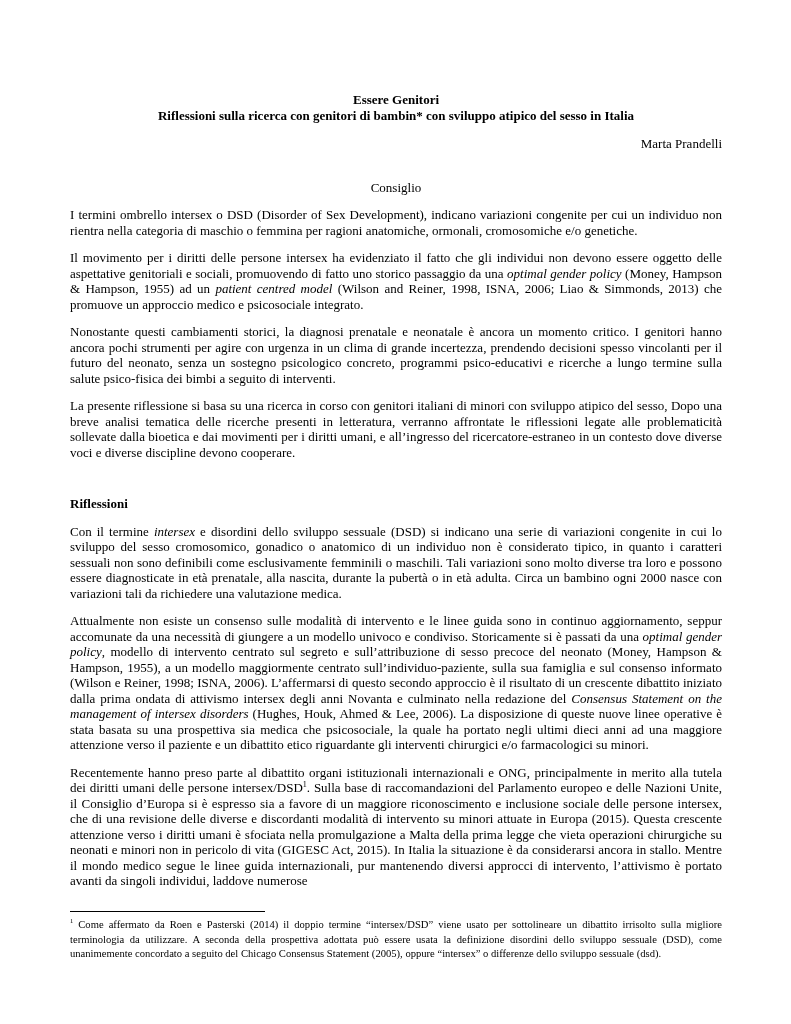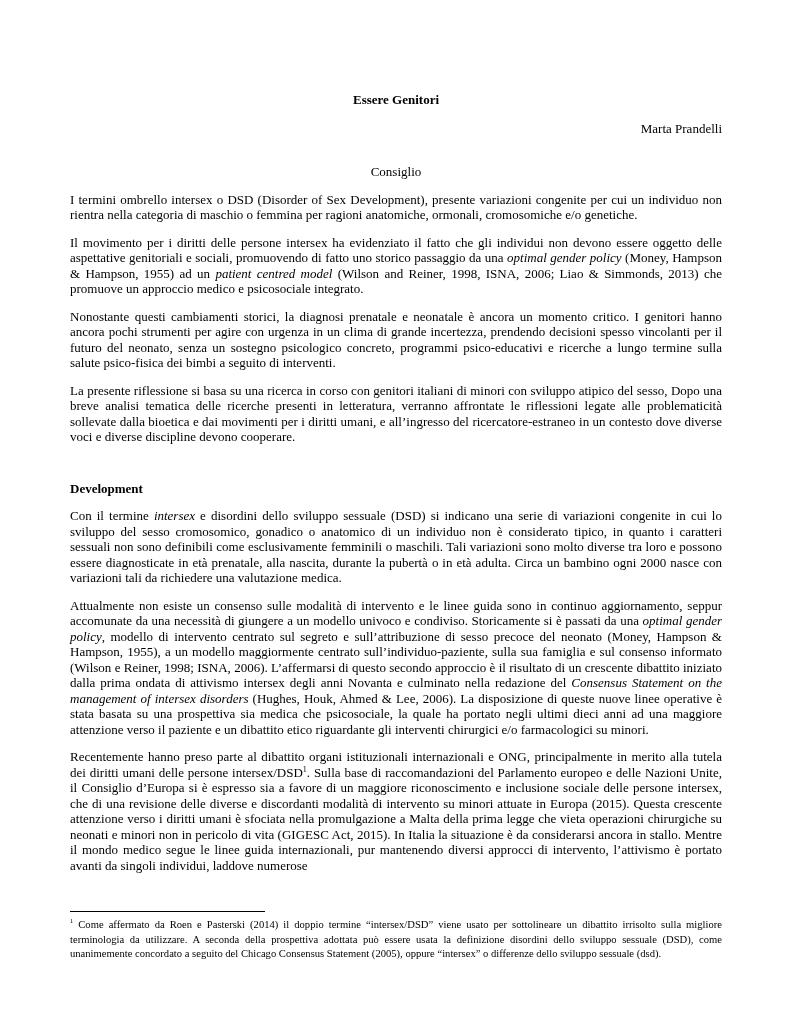--- a/index.html
+++ b/index.html
@@ -70,34 +70,35 @@
     text-align: justify;
   }
 </style>
 </head>
 <body>
 
 <div class="page">
 
   <div class="doc-title">
     <div>Essere Genitori</div>
+    <div>Riflessioni sulla ricerca con genitori di bambin* con sviluppo atipico del sesso in Italia</div>
   </div>
 
   <p class="author">Marta Prandelli</p>
 
   <p class="section-label-center">Consiglio</p>
 
   <div>
-    <p class="body-par">I termini ombrello intersex o DSD (Disorder of Sex Development), presente variazioni congenite per cui un individuo non rientra nella categoria di maschio o femmina per ragioni anatomiche, ormonali, cromosomiche e/o genetiche.</p>
+    <p class="body-par">I termini ombrello intersex o DSD (Disorder of Sex Development), indicano variazioni congenite per cui un individuo non rientra nella categoria di maschio o femmina per ragioni anatomiche, ormonali, cromosomiche e/o genetiche.</p>
     <p class="body-par">Il movimento per i diritti delle persone intersex ha evidenziato il fatto che gli individui non devono essere oggetto delle aspettative genitoriali e sociali, promuovendo di fatto uno storico passaggio da una <em>optimal gender policy</em> (Money, Hampson &amp; Hampson, 1955) ad un <em>patient centred model</em> (Wilson and Reiner, 1998, ISNA, 2006; Liao &amp; Simmonds, 2013) che promuove un approccio medico e psicosociale integrato.</p>
     <p class="body-par">Nonostante questi cambiamenti storici, la diagnosi prenatale e neonatale è ancora un momento critico. I genitori hanno ancora pochi strumenti per agire con urgenza in un clima di grande incertezza, prendendo decisioni spesso vincolanti per il futuro del neonato, senza un sostegno psicologico concreto, programmi psico-educativi e ricerche a lungo termine sulla salute psico-fisica dei bimbi a seguito di interventi.</p>
     <p class="body-par">La presente riflessione si basa su una ricerca in corso con genitori italiani di minori con sviluppo atipico del sesso, Dopo una breve analisi tematica delle ricerche presenti in letteratura, verranno affrontate le riflessioni legate alle problematicità sollevate dalla bioetica e dai movimenti per i diritti umani, e all’ingresso del ricercatore-estraneo in un contesto dove diverse voci e diverse discipline devono cooperare.</p>
   </div>
 
-  <h2 class="section-heading">Development</h2>
+  <h2 class="section-heading">Riflessioni</h2>
 
   <div>
     <p class="body-par">Con il termine <em>intersex</em> e disordini dello sviluppo sessuale (DSD) si indicano una serie di variazioni congenite in cui lo sviluppo del sesso cromosomico, gonadico o anatomico di un individuo non è considerato tipico, in quanto i caratteri sessuali non sono definibili come esclusivamente femminili o maschili. Tali variazioni sono molto diverse tra loro e possono essere diagnosticate in età prenatale, alla nascita, durante la pubertà o in età adulta. Circa un bambino ogni 2000 nasce con variazioni tali da richiedere una valutazione medica.</p>
     <p class="body-par">Attualmente non esiste un consenso sulle modalità di intervento e le linee guida sono in continuo aggiornamento, seppur accomunate da una necessità di giungere a un modello univoco e condiviso. Storicamente si è passati da una <em>optimal gender policy</em>, modello di intervento centrato sul segreto e sull’attribuzione di sesso precoce del neonato (Money, Hampson &amp; Hampson, 1955), a un modello maggiormente centrato sull’individuo-paziente, sulla sua famiglia e sul consenso informato (Wilson e Reiner, 1998; ISNA, 2006). L’affermarsi di questo secondo approccio è il risultato di un crescente dibattito iniziato dalla prima ondata di attivismo intersex degli anni Novanta e culminato nella redazione del <em>Consensus Statement on the management of intersex disorders</em> (Hughes, Houk, Ahmed &amp; Lee, 2006). La disposizione di queste nuove linee operative è stata basata su una prospettiva sia medica che psicosociale, la quale ha portato negli ultimi dieci anni ad una maggiore attenzione verso il paziente e un dibattito etico riguardante gli interventi chirurgici e/o farmacologici su minori.</p>
     <p class="body-par">Recentemente hanno preso parte al dibattito organi istituzionali internazionali e ONG, principalmente in merito alla tutela dei diritti umani delle persone intersex/DSD<sup>1</sup>. Sulla base di raccomandazioni del Parlamento europeo e delle Nazioni Unite, il Consiglio d’Europa si è espresso sia a favore di un maggiore riconoscimento e inclusione sociale delle persone intersex, che di una revisione delle diverse e discordanti modalità di intervento su minori attuate in Europa (2015). Questa crescente attenzione verso i diritti umani è sfociata nella promulgazione a Malta della prima legge che vieta operazioni chirurgiche su neonati e minori non in pericolo di vita (GIGESC Act, 2015). In Italia la situazione è da considerarsi ancora in stallo. Mentre il mondo medico segue le linee guida internazionali, pur mantenendo diversi approcci di intervento, l’attivismo è portato avanti da singoli individui, laddove numerose</p>
   </div>
 
   <div class="footnote-area">
     <div class="footnote-rule"></div>
     <p class="footnote-text"><sup>1</sup> Come affermato da Roen e Pasterski (2014) il doppio termine “intersex/DSD” viene usato per sottolineare un dibattito irrisolto sulla migliore terminologia da utilizzare. A seconda della prospettiva adottata può essere usata la definizione disordini dello sviluppo sessuale (DSD), come unanimemente concordato a seguito del Chicago Consensus Statement (2005), oppure “intersex” o differenze dello sviluppo sessuale (dsd).</p>

